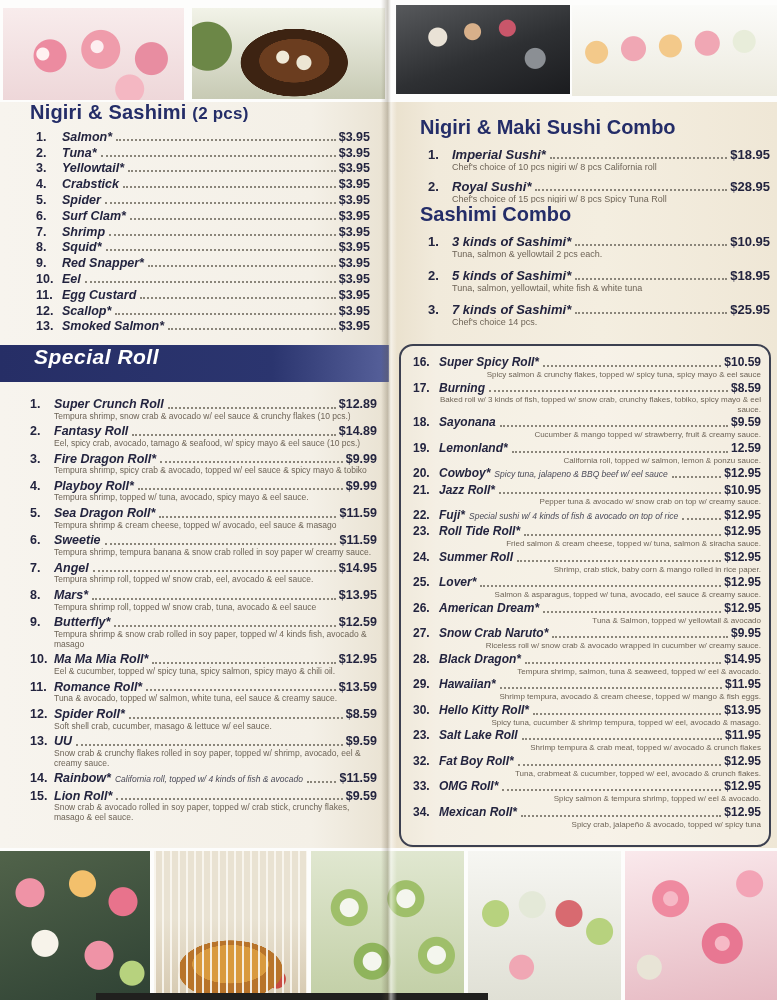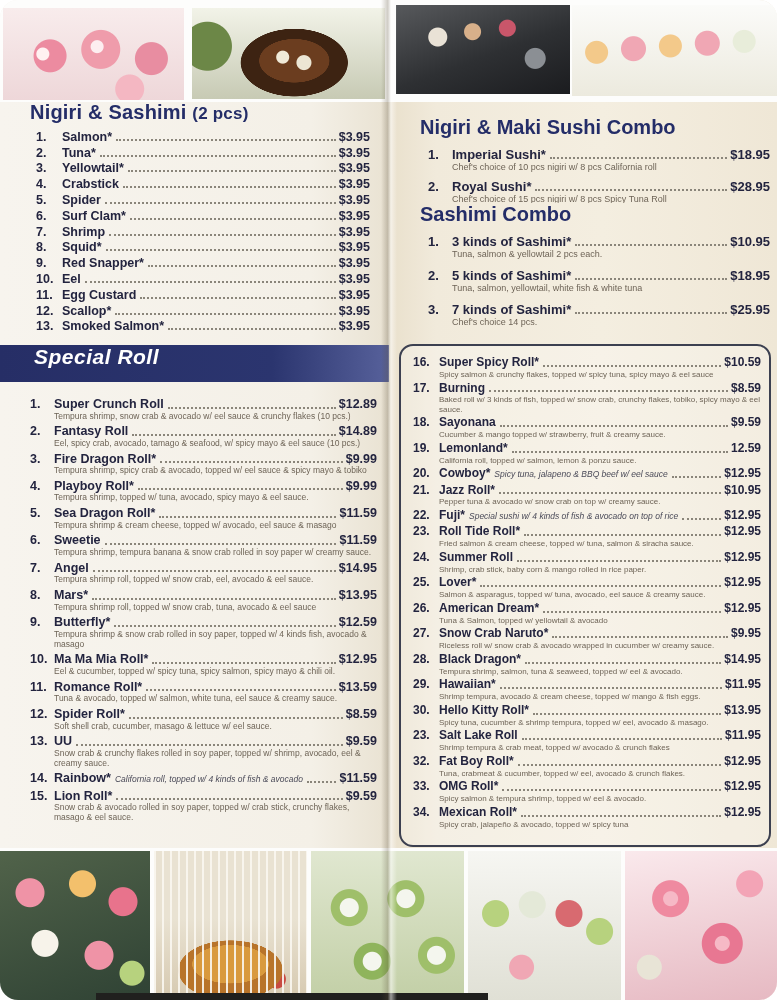--- a/index.html
+++ b/index.html
@@ -1,19 +1,19 @@
 <!DOCTYPE html>
 <html style="--navy: #242d68; --text_dark: #23243f; --desc_gray: #6e6457; --banner: #262e66; --paper: #f4f0e7; --paper_right: #f2ebdb;"><head>
 <meta charset="utf-8">
 <style>
   * { margin:0; padding:0; box-sizing:border-box; }
   html,body { background:#ffffff; }
   body { font-family:"Liberation Sans", sans-serif; }
 
-  .sheet { position:relative; width:777px; height:1000px; overflow:hidden; background:#ffffff;border-radius:18px; }
+  .sheet { position:relative; width:777px; height:1000px; overflow:hidden; background:#ffffff; }
 
   .page-left {
     position:absolute; left:0; top:0; width:389px; height:1000px;
     background:linear-gradient(90deg, #f7f4ee 0%, #f4f0e7 80%, #e9e2d2 100%);
   }
   .page-right {
     position:absolute; left:389px; top:0; width:388px; height:1000px;
     background:linear-gradient(90deg, #e9e0cc 0%, #f1eadb 12%, #f4eee0 55%, #efe7d6 100%);
   }
   .fold {
@@ -107,21 +107,21 @@
   .menu-list { position:absolute; z-index:4; overflow:hidden; }
   #list-nigiri { left:36px; top:128px; width:334px; height:206px; }
   #list-combo { left:428px; top:145px; width:342px; height:58px; }
   #list-sashimi { left:428px; top:232px; width:342px; height:100px; }
   #list-special-left { left:30px; top:397px; width:347px; height:450px; }
   #list-special-right { left:12px; top:10px; width:348px; height:482px; position:relative; }
 
   .mi { margin-bottom:3px; }
   .mi-row { display:flex; align-items:flex-end; }
   .mi-num { flex:0 0 24px; font-weight:bold; color:var(--text_dark,#23243f); }
-  .mi-name { font-weight:bold; color:var(--text_dark,#23243f); white-space:nowrap; }
+  .mi-name { font-weight:bold; color:var(--text_dark,#23243f); white-space:nowrap;font-style:italic; }
   .mi-note { font-style:italic; font-size:8.5px; color:#4a4a58; margin-left:4px; line-height:10px; padding-bottom:2px; }
   .mi-dots { flex:1; min-width:8px; border-bottom:2px dotted #8a857a; margin:0 3px 3px 4px; }
   .mi-price { font-weight:bold; color:var(--text_dark,#23243f); white-space:nowrap; }
   .mi-desc { color:var(--desc_gray,#6e6457); margin-left:24px; }
 
   
   #list-nigiri .mi { margin-bottom:0; }
   #list-nigiri .mi-row { height:15.8px; font-size:12.5px; }
   #list-nigiri .mi-num { flex-basis:26px; }
 
@@ -144,21 +144,21 @@
   #list-special-left .mi-row { font-size:12.5px; line-height:14.5px; }
   #list-special-left .mi-desc { font-size:8.5px; line-height:9.8px; }
 
   
   .roll-box {
     position:absolute; left:399px; top:344px; width:372px; height:503px; z-index:4;
     border:2px solid #3c4050; border-radius:14px; background:rgba(255,255,255,0.25);
   }
   #list-special-right .mi { margin-bottom:2.5px; }
   #list-special-right .mi-row { font-size:12px; line-height:13.8px;justify-content:space-between; }
-  #list-special-right .mi-desc { font-size:8px; line-height:9.2px; margin-left:26px; }
+  #list-special-right .mi-desc { font-size:8px; line-height:9.2px; margin-left:26px;text-align:right; }
   #list-special-right .mi-num { flex-basis:26px; }
 </style>
 </head>
 <body>
 
 <div class="sheet">
   <div class="page-left"></div>
   <div class="page-right"></div>
   <div class="top-strip"></div>
   <div class="bottom-strip"></div>

